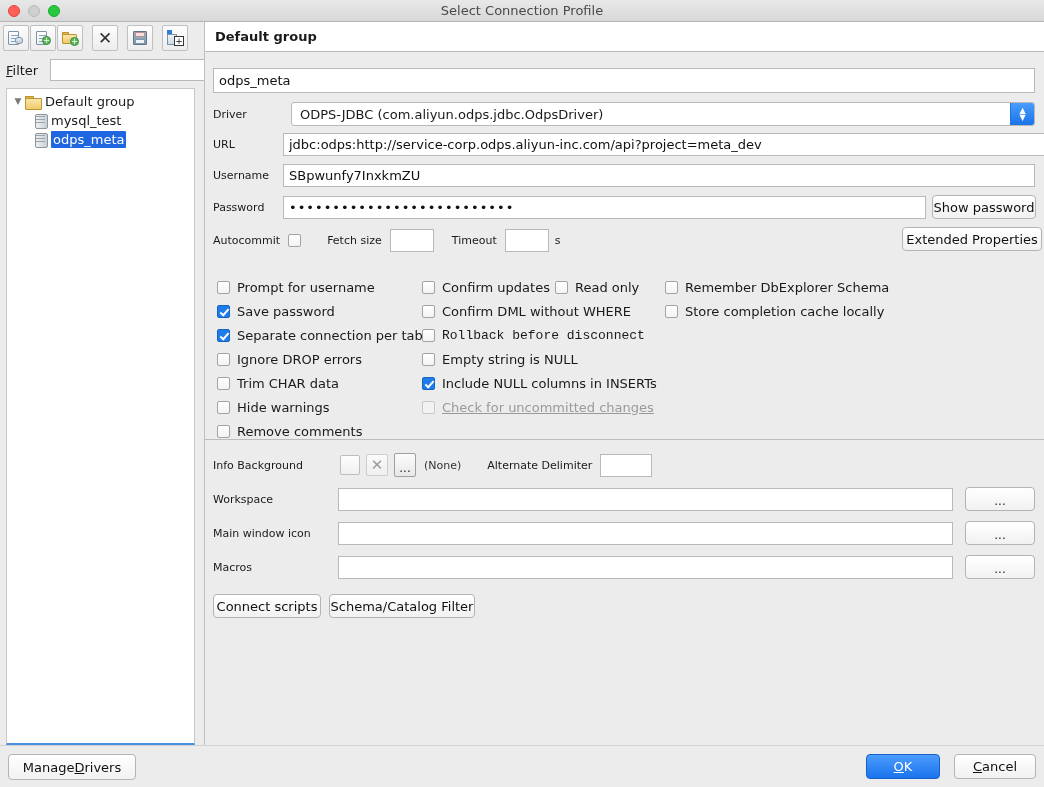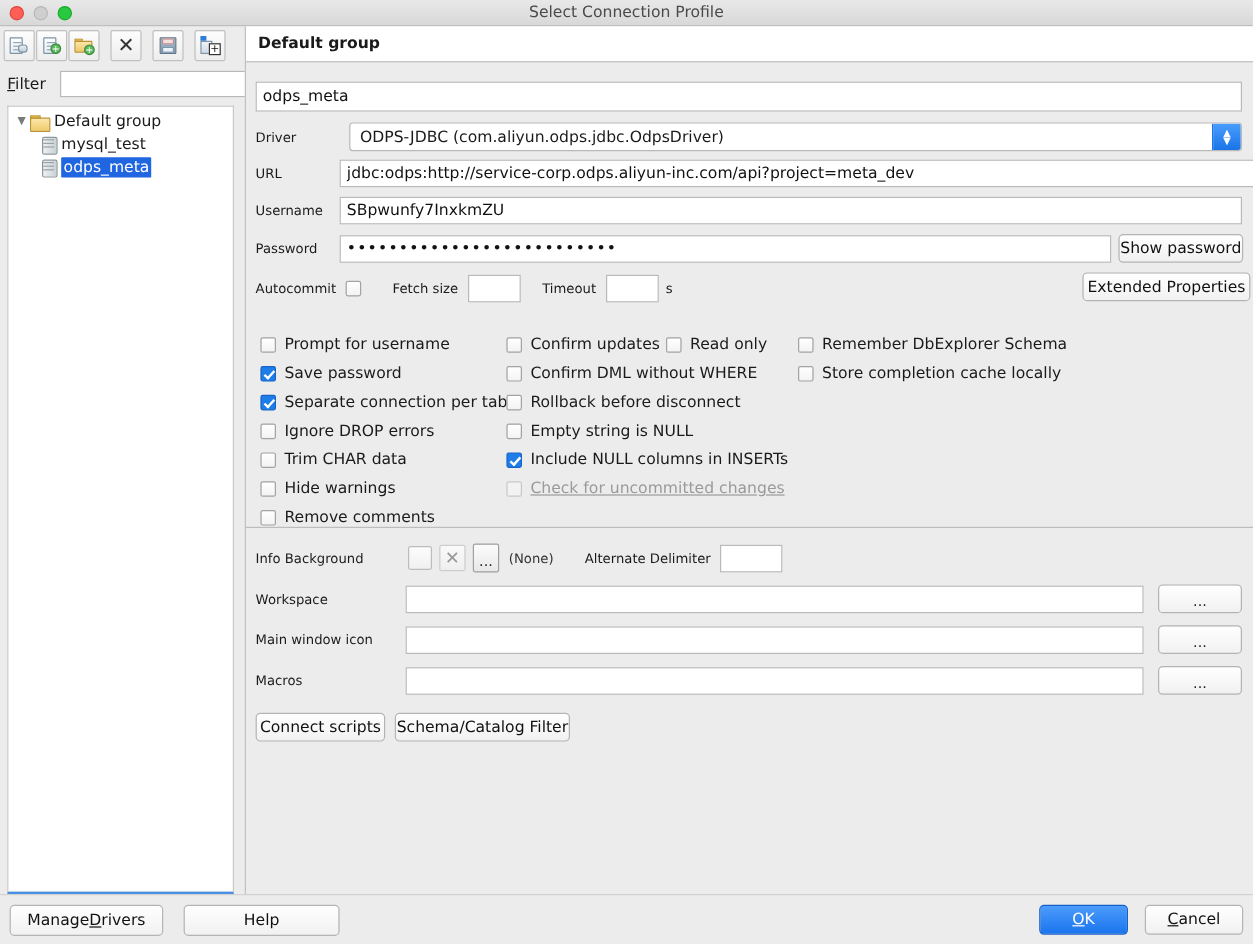--- a/index.html
+++ b/index.html
@@ -403,21 +403,21 @@
         <span>Confirm updates</span>
       </div>
     <div class="cbx" style="left:342px; top:0px;">
         <span class="box"></span>
         <span>Read only</span>
       </div>
     <div class="cbx" style="left:209px; top:24px;">
         <span class="box"></span>
         <span>Confirm DML without WHERE</span>
       </div>
-    <div class="cbx" style="left:209px; top:48px;">
+    <div class="cbx" style="left:209px; top:48px;font-family:Liberation Mono, monospace;">
         <span class="box"></span>
         <span>Rollback before disconnect</span>
       </div>
     <div class="cbx" style="left:209px; top:72px;">
         <span class="box"></span>
         <span>Empty string is NULL</span>
       </div>
     <div class="cbx" style="left:209px; top:96px;">
         <span class="box checked"></span>
         <span>Include NULL columns in INSERTs</span>
@@ -473,21 +473,20 @@
   </div>
 
 </div>
 
 <div class="footer">
   <span class="btn" style="position:absolute;left:8px;top:8px;width:128px;height:26px;align-items:flex-end;">
       <span>Manage </span>
       <u>D</u>
       <span>rivers</span>
     </span>
-  <span class="btn" style="position:absolute;left:153px;top:8px;width:130px;height:26px;">Help</span>
   <span class="btn-ok" style="position:absolute;left:866px;top:8px;">
       <u>O</u>
       <span>K</span>
     </span>
   <span class="btn" style="position:absolute;left:954px;top:8px;width:82px;height:25px;">
       <u>C</u>
       <span>ancel</span>
     </span>
 </div>
 

